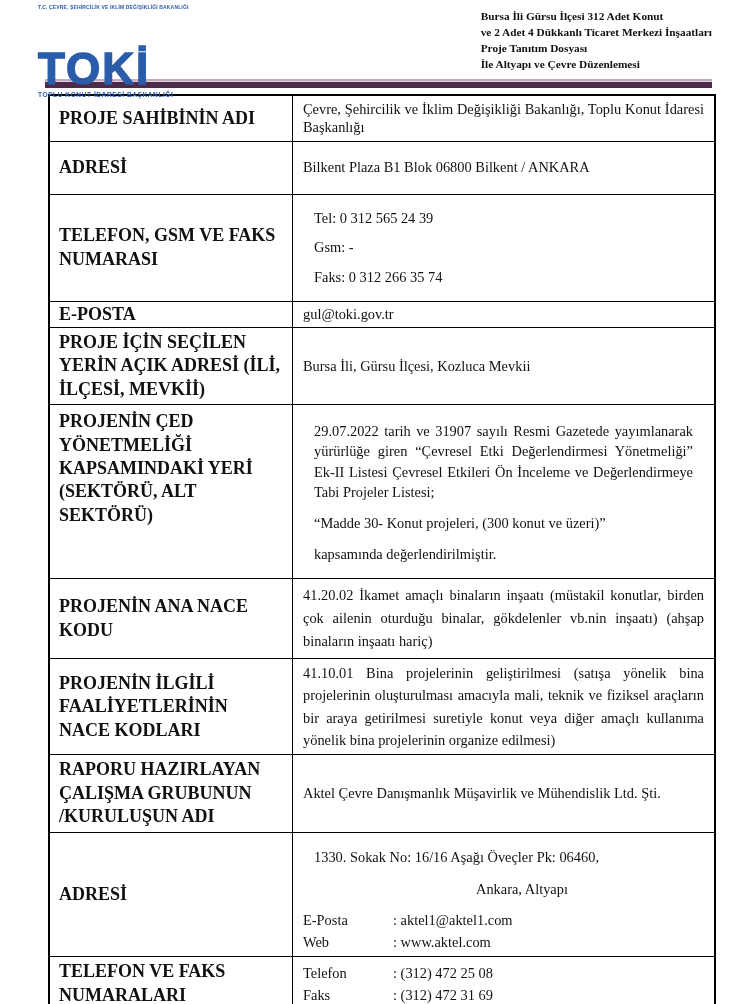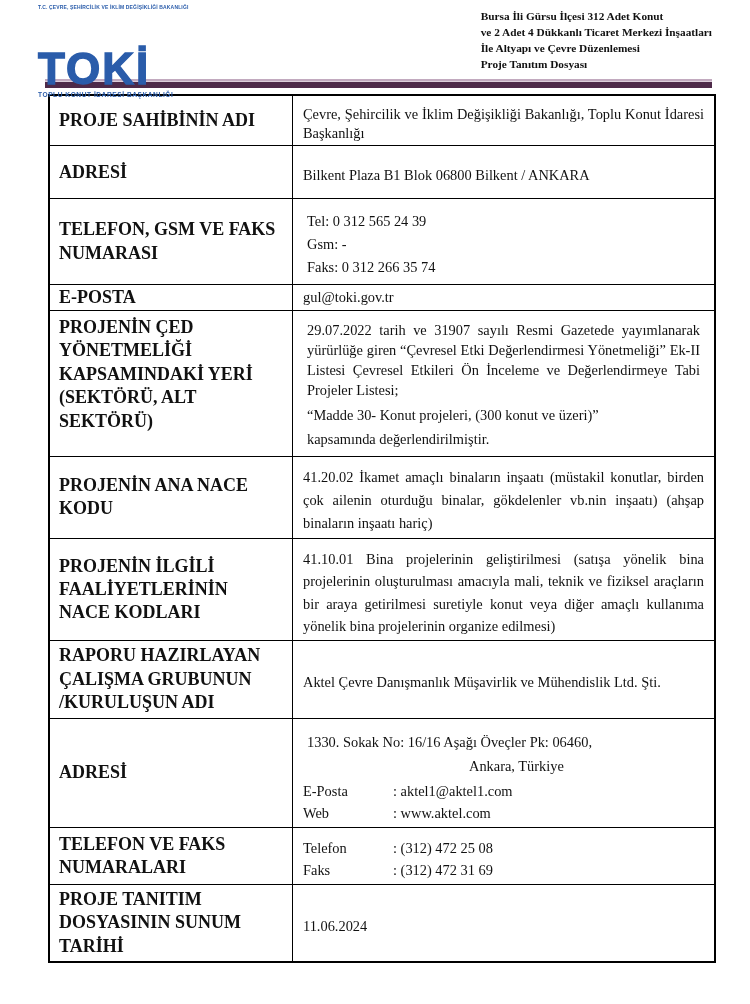--- a/index.html
+++ b/index.html
@@ -33,44 +33,44 @@
       #4e2a49 3px,#4e2a49 9px);}
   
   table.info{
     margin:6px 0 0 48px;width:668px;border-collapse:collapse;
     table-layout:fixed;border:2px solid #000;}
   table.info td{border:1px solid #000;vertical-align:middle;overflow:hidden;}
   td.lbl{
     width:223px;font-weight:bold;font-size:18px;line-height:1.3;
     padding:3px 10px 3px 9px;text-align:left;}
   td.val{
-    font-size:14.4px;line-height:1.3;padding:9px 10px 3px 10px;}
+    font-size:14.4px;line-height:1.3;padding:3px 10px 3px 10px;}
   .justify{text-align:justify;}
   .vtop{vertical-align:top !important;padding-top:5px !important;}
   .addr-indent{padding-left:162px;}
   .kv .k{display:inline-block;width:90px;}
   .kv{margin-top:1px;}
-  .para{margin:4px;}
+  .para{margin:11px;}
 </style>
 </head>
 <body>
 
 <div class="page">
 
   <div class="header">
     <div class="logo">
       <span class="logo-ministry">T.C. ÇEVRE, ŞEHİRCİLİK VE İKLİM DEĞİŞİKLİĞİ BAKANLIĞI</span>
       <span class="logo-acronym">TOKİ</span>
       <span class="logo-subtitle">TOPLU KONUT İDARESİ BAŞKANLIĞI</span>
     </div>
     <div class="doc-title">
       <div>Bursa İli Gürsu İlçesi 312 Adet Konut</div>
       <div>ve 2 Adet 4 Dükkanlı Ticaret Merkezi İnşaatları</div>
+      <div>Proje Tanıtım Dosyası</div>
       <div>İle Altyapı ve Çevre Düzenlemesi</div>
-      <div>Proje Tanıtım Dosyası</div>
     </div>
   </div>
 
   <div class="divider"></div>
 
   <table class="info">
     <tbody>
       <tr style="height:46px">
         <td class="lbl">PROJE SAHİBİNİN ADI</td>
         <td class="val justify">Çevre, Şehircilik ve İklim Değişikliği Bakanlığı, Toplu Konut İdaresi Başkanlığı</td>
@@ -84,20 +84,24 @@
         <td class="val">
           <div class="para">Tel: 0 312 565 24 39</div>
           <div class="para">Gsm: -</div>
           <div class="para">Faks: 0 312 266 35 74</div>
         </td>
       </tr>
       <tr style="height:24px">
         <td class="lbl" style="padding-top:1px;padding-bottom:1px">E-POSTA</td>
         <td class="val" style="padding-top:1px;padding-bottom:1px">gul@toki.gov.tr</td>
       </tr>
+      <tr style="height:63px">
+        <td class="lbl">PROJE İÇİN SEÇİLEN YERİN AÇIK ADRESİ (İLİ, İLÇESİ, MEVKİİ)</td>
+        <td class="val">Bursa İli, Gürsu İlçesi, Kozluca Mevkii</td>
+      </tr>
       <tr style="height:125px">
         <td class="lbl vtop">PROJENİN ÇED YÖNETMELİĞİ KAPSAMINDAKİ YERİ (SEKTÖRÜ, ALT SEKTÖRÜ)</td>
         <td class="val vtop" style="line-height:1.4">
           <div class="para justify">29.07.2022 tarih ve 31907 sayılı Resmi Gazetede yayımlanarak yürürlüğe giren “Çevresel Etki Değerlendirmesi Yönetmeliği” Ek-II Listesi Çevresel Etkileri Ön İnceleme ve Değerlendirmeye Tabi Projeler Listesi;</div>
           <div class="para">“Madde 30- Konut projeleri, (300 konut ve üzeri)”</div>
           <div class="para">kapsamında değerlendirilmiştir.</div>
         </td>
       </tr>
       <tr style="height:80px">
         <td class="lbl">PROJENİN ANA NACE KODU</td>
@@ -108,21 +112,21 @@
         <td class="val justify" style="line-height:1.55">41.10.01 Bina projelerinin geliştirilmesi (satışa yönelik bina projelerinin oluşturulması amacıyla mali, teknik ve fiziksel araçların bir araya getirilmesi suretiyle konut veya diğer amaçlı kullanıma yönelik bina projelerinin organize edilmesi)</td>
       </tr>
       <tr style="height:68px">
         <td class="lbl">RAPORU HAZIRLAYAN ÇALIŞMA GRUBUNUN /KURULUŞUN ADI</td>
         <td class="val">Aktel Çevre Danışmanlık Müşavirlik ve Mühendislik Ltd. Şti.</td>
       </tr>
       <tr style="height:86px">
         <td class="lbl">ADRESİ</td>
         <td class="val" style="line-height:1.45">
           <div class="para">1330. Sokak No: 16/16 Aşağı Öveçler Pk: 06460,</div>
-          <div class="para addr-indent">Ankara, Türkiye</div>
+          <div class="para addr-indent">Ankara, Altyapı</div>
           <div class="kv">
             <span class="k">E-Posta</span><span>: aktel1@aktel1.com</span>
           </div>
           <div class="kv">
             <span class="k">Web</span><span>: www.aktel.com</span>
           </div>
         </td>
       </tr>
       <tr style="height:54px">
         <td class="lbl">TELEFON VE FAKS NUMARALARI</td>

